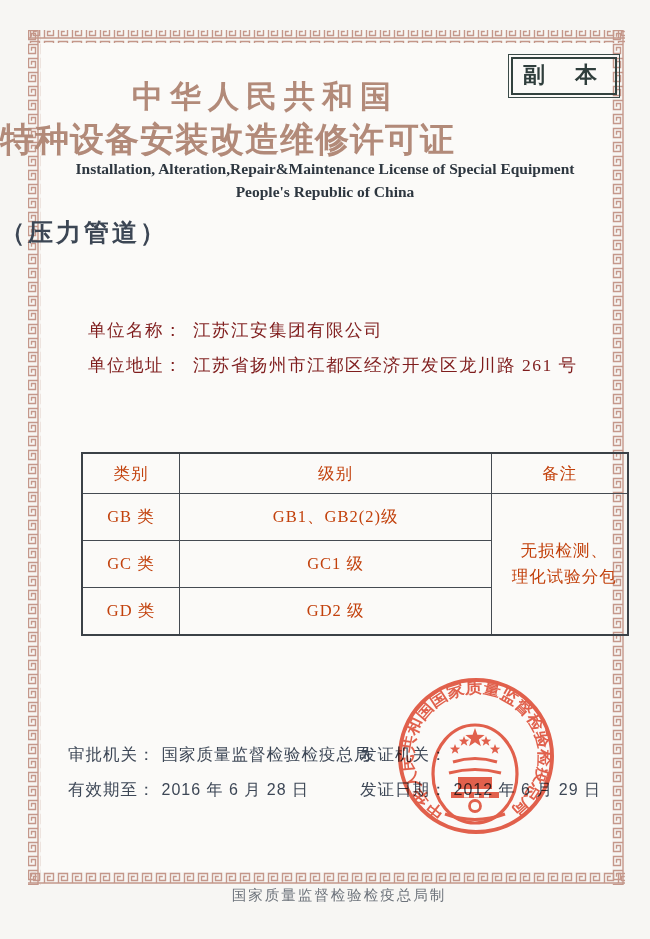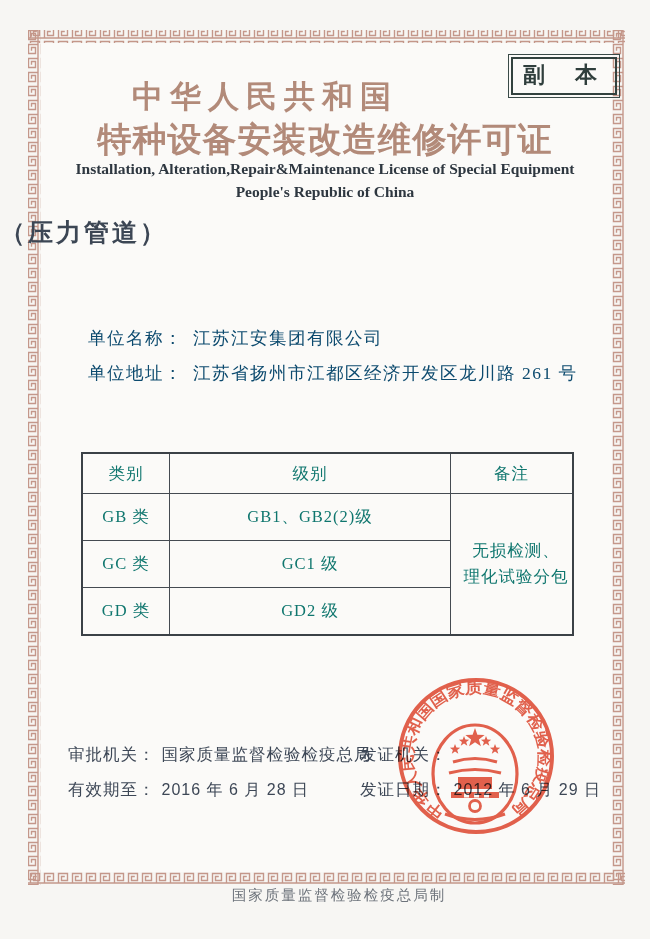--- a/index.html
+++ b/index.html
@@ -41,21 +41,21 @@
     white-space:nowrap;
   }
 
   .title-cn1{
     left:0;top:76px;width:530px;text-align:center;
     font-size:31px;font-weight:bold;letter-spacing:7px;
     color:#b28a79;
     font-family:"Liberation Sans","DejaVu Sans",sans-serif;
   }
   .title-cn2{
-    left:0;top:117px;width:650px;text-align:center;
+    left:0;top:117px;width:650px;text-align:left;
     font-size:34px;font-weight:bold;letter-spacing:1px;
     color:#b28a79;
     font-family:"Liberation Sans","DejaVu Sans",sans-serif;
   }
   .title-en1{
     left:0;top:160px;width:650px;text-align:center;
     font-size:15.5px;font-weight:bold;color:#2e3740;
   }
   .title-en2{
     left:0;top:183px;width:650px;text-align:center;
@@ -66,35 +66,35 @@
     font-size:25px;letter-spacing:3px;color:#3c4654;font-weight:bold;
   }
   .license-no{
     right:78px;top:256px;
     font-size:16px;color:#3c4654;letter-spacing:1px;
   }
   .license-no .num{font-family:"Liberation Mono","DejaVu Sans Mono",monospace;font-size:15.5px;}
 
   .field-line{
     left:88px;
-    font-size:17.5px;color:#0c4a6e;letter-spacing:1.5px;white-space:nowrap;margin-top:8px;
+    font-size:17.5px;color:#7f1d1d;letter-spacing:1.5px;white-space:nowrap;
   }
   .field-line .lbl{margin-right:10px;}
   .unit-name{top:318px;}
   .unit-addr{top:353px;}
 
   .intro-line{
     left:120px;top:420px;
     font-size:17.5px;color:#3d4756;letter-spacing:1px;
   }
 
   table.lic{
-    position:absolute;left:81px;top:452px;width:493px;
+    position:absolute;left:81px;top:452px;width:548px;
     border-collapse:collapse;
-    color:#0f766e;
+    color:#c2410c;
   }
   table.lic th,table.lic td{
     border:1.2px solid #454b52;
     font-weight:normal;
     font-size:16.5px;
     text-align:center;
     letter-spacing:1px;
   }
   table.lic{border:2.5px solid #3b4147;}
   table.lic th{height:37px;}

